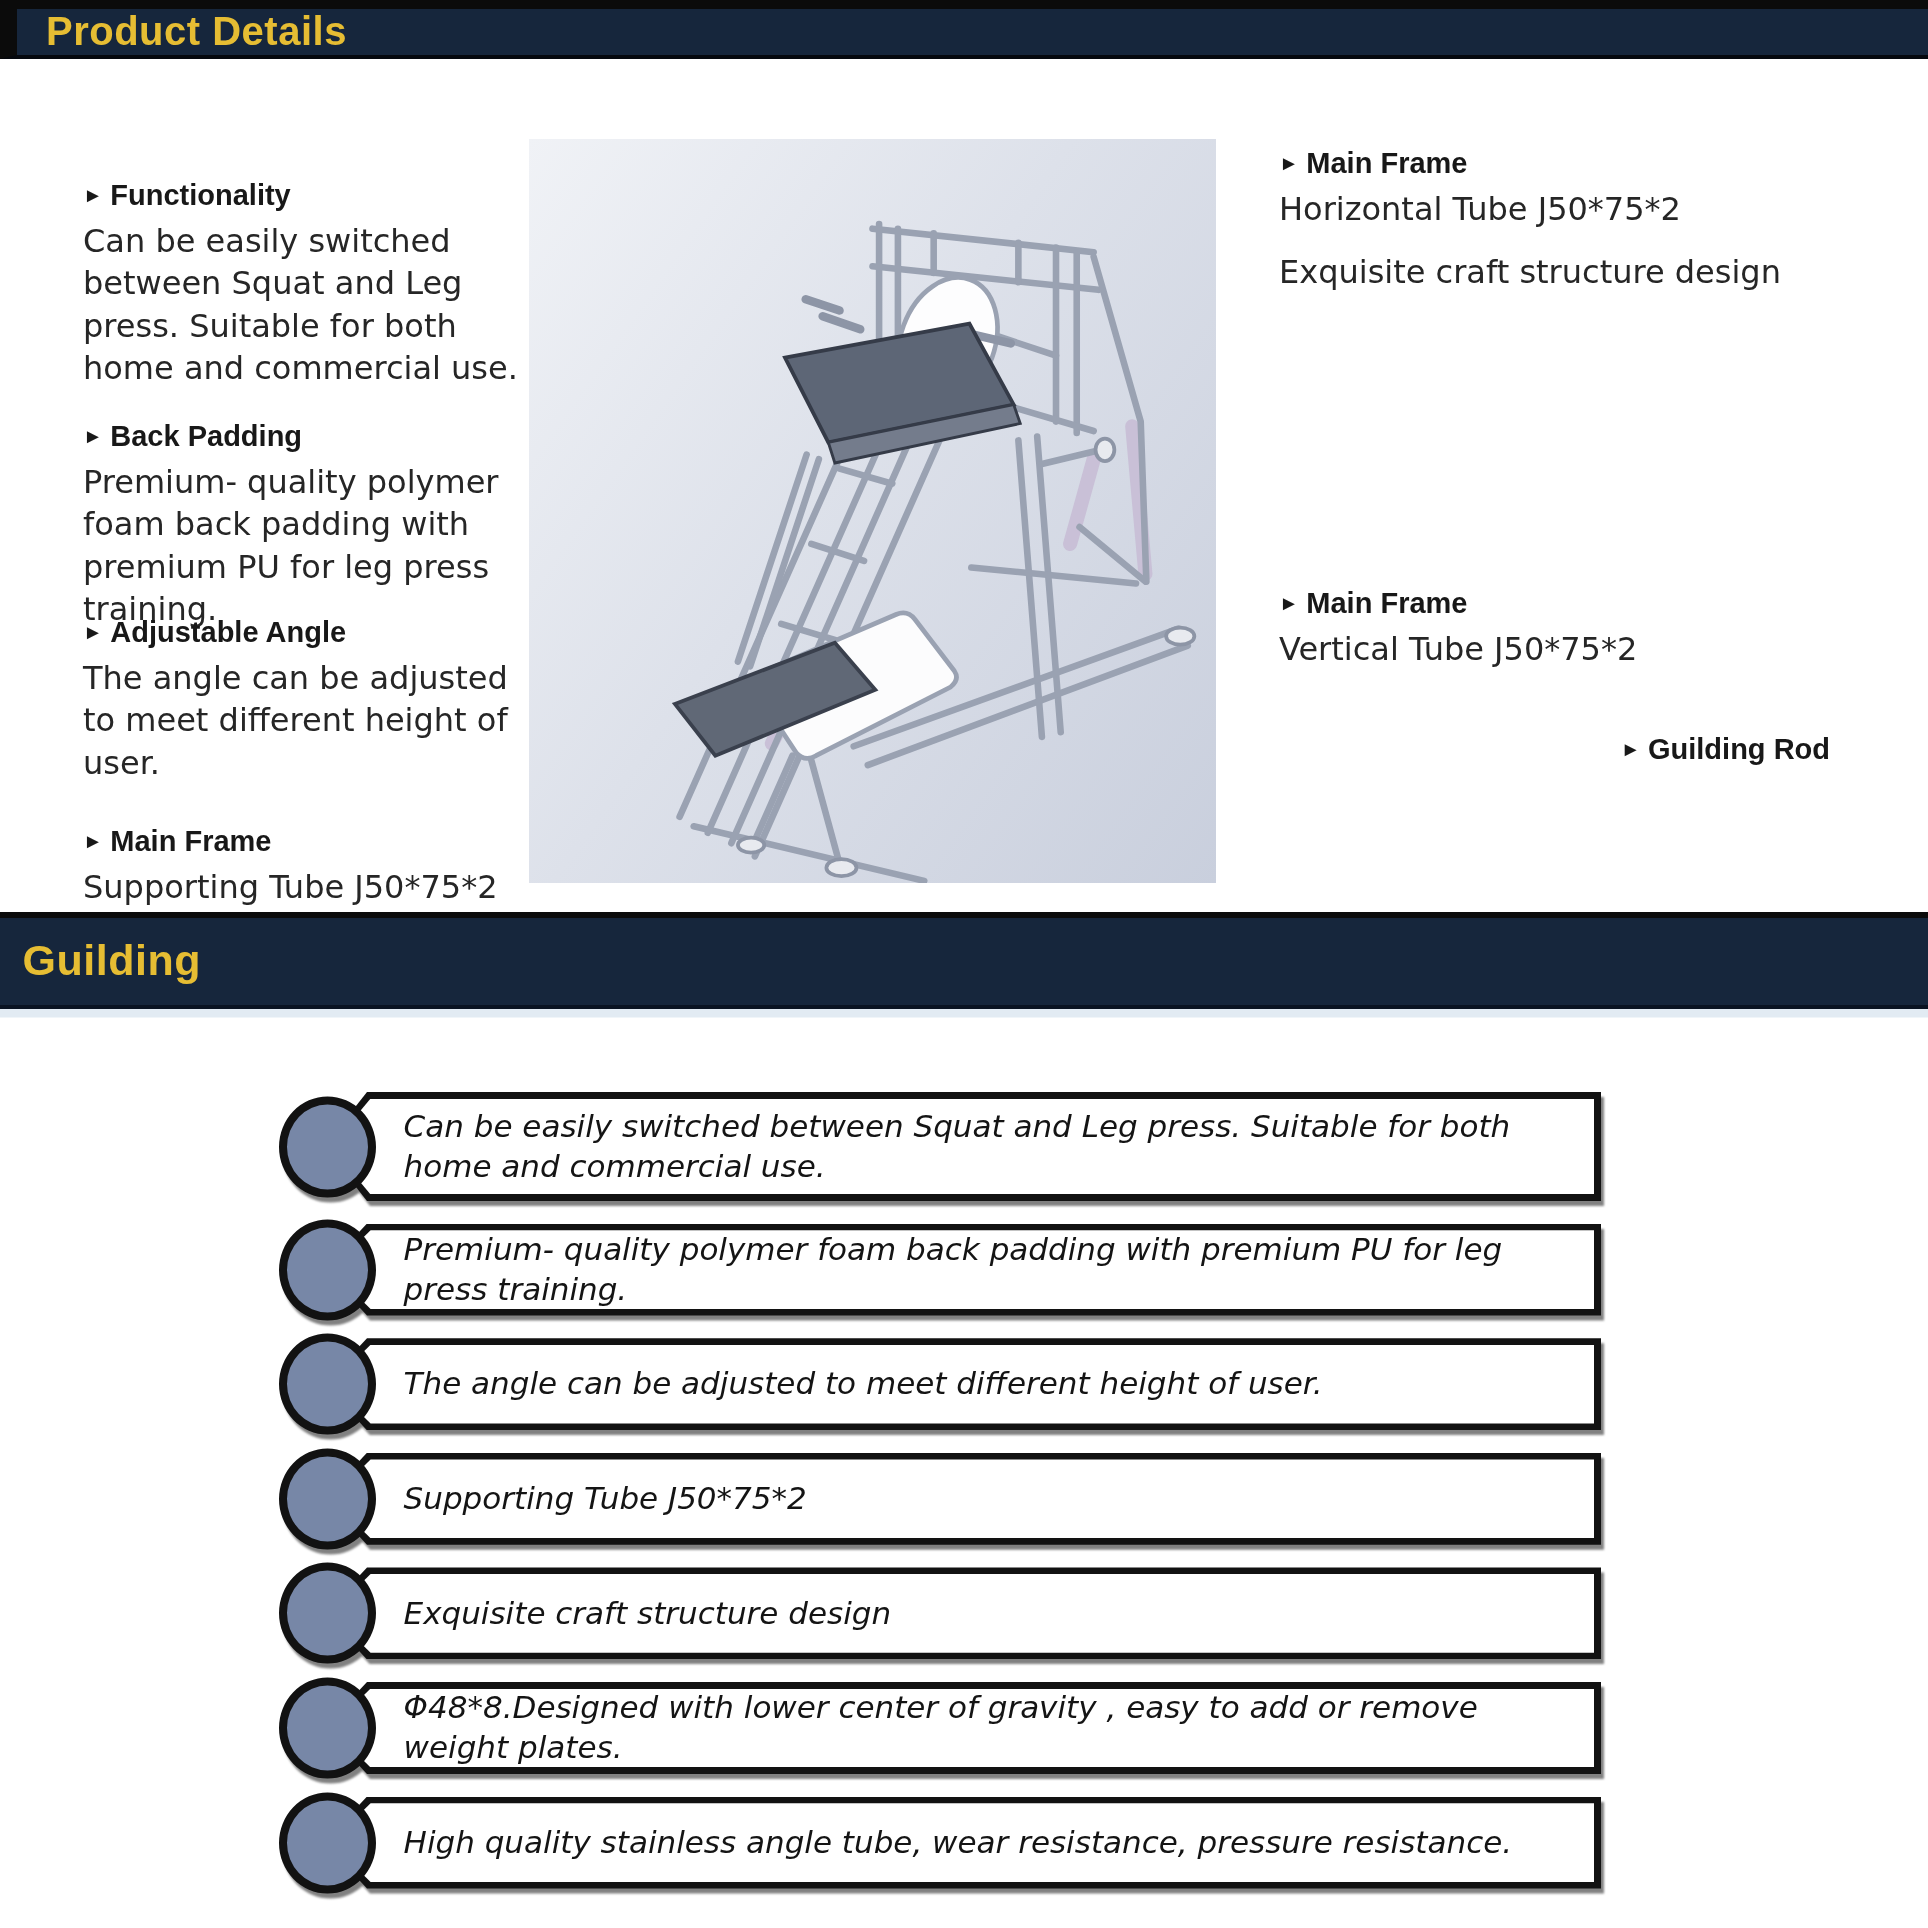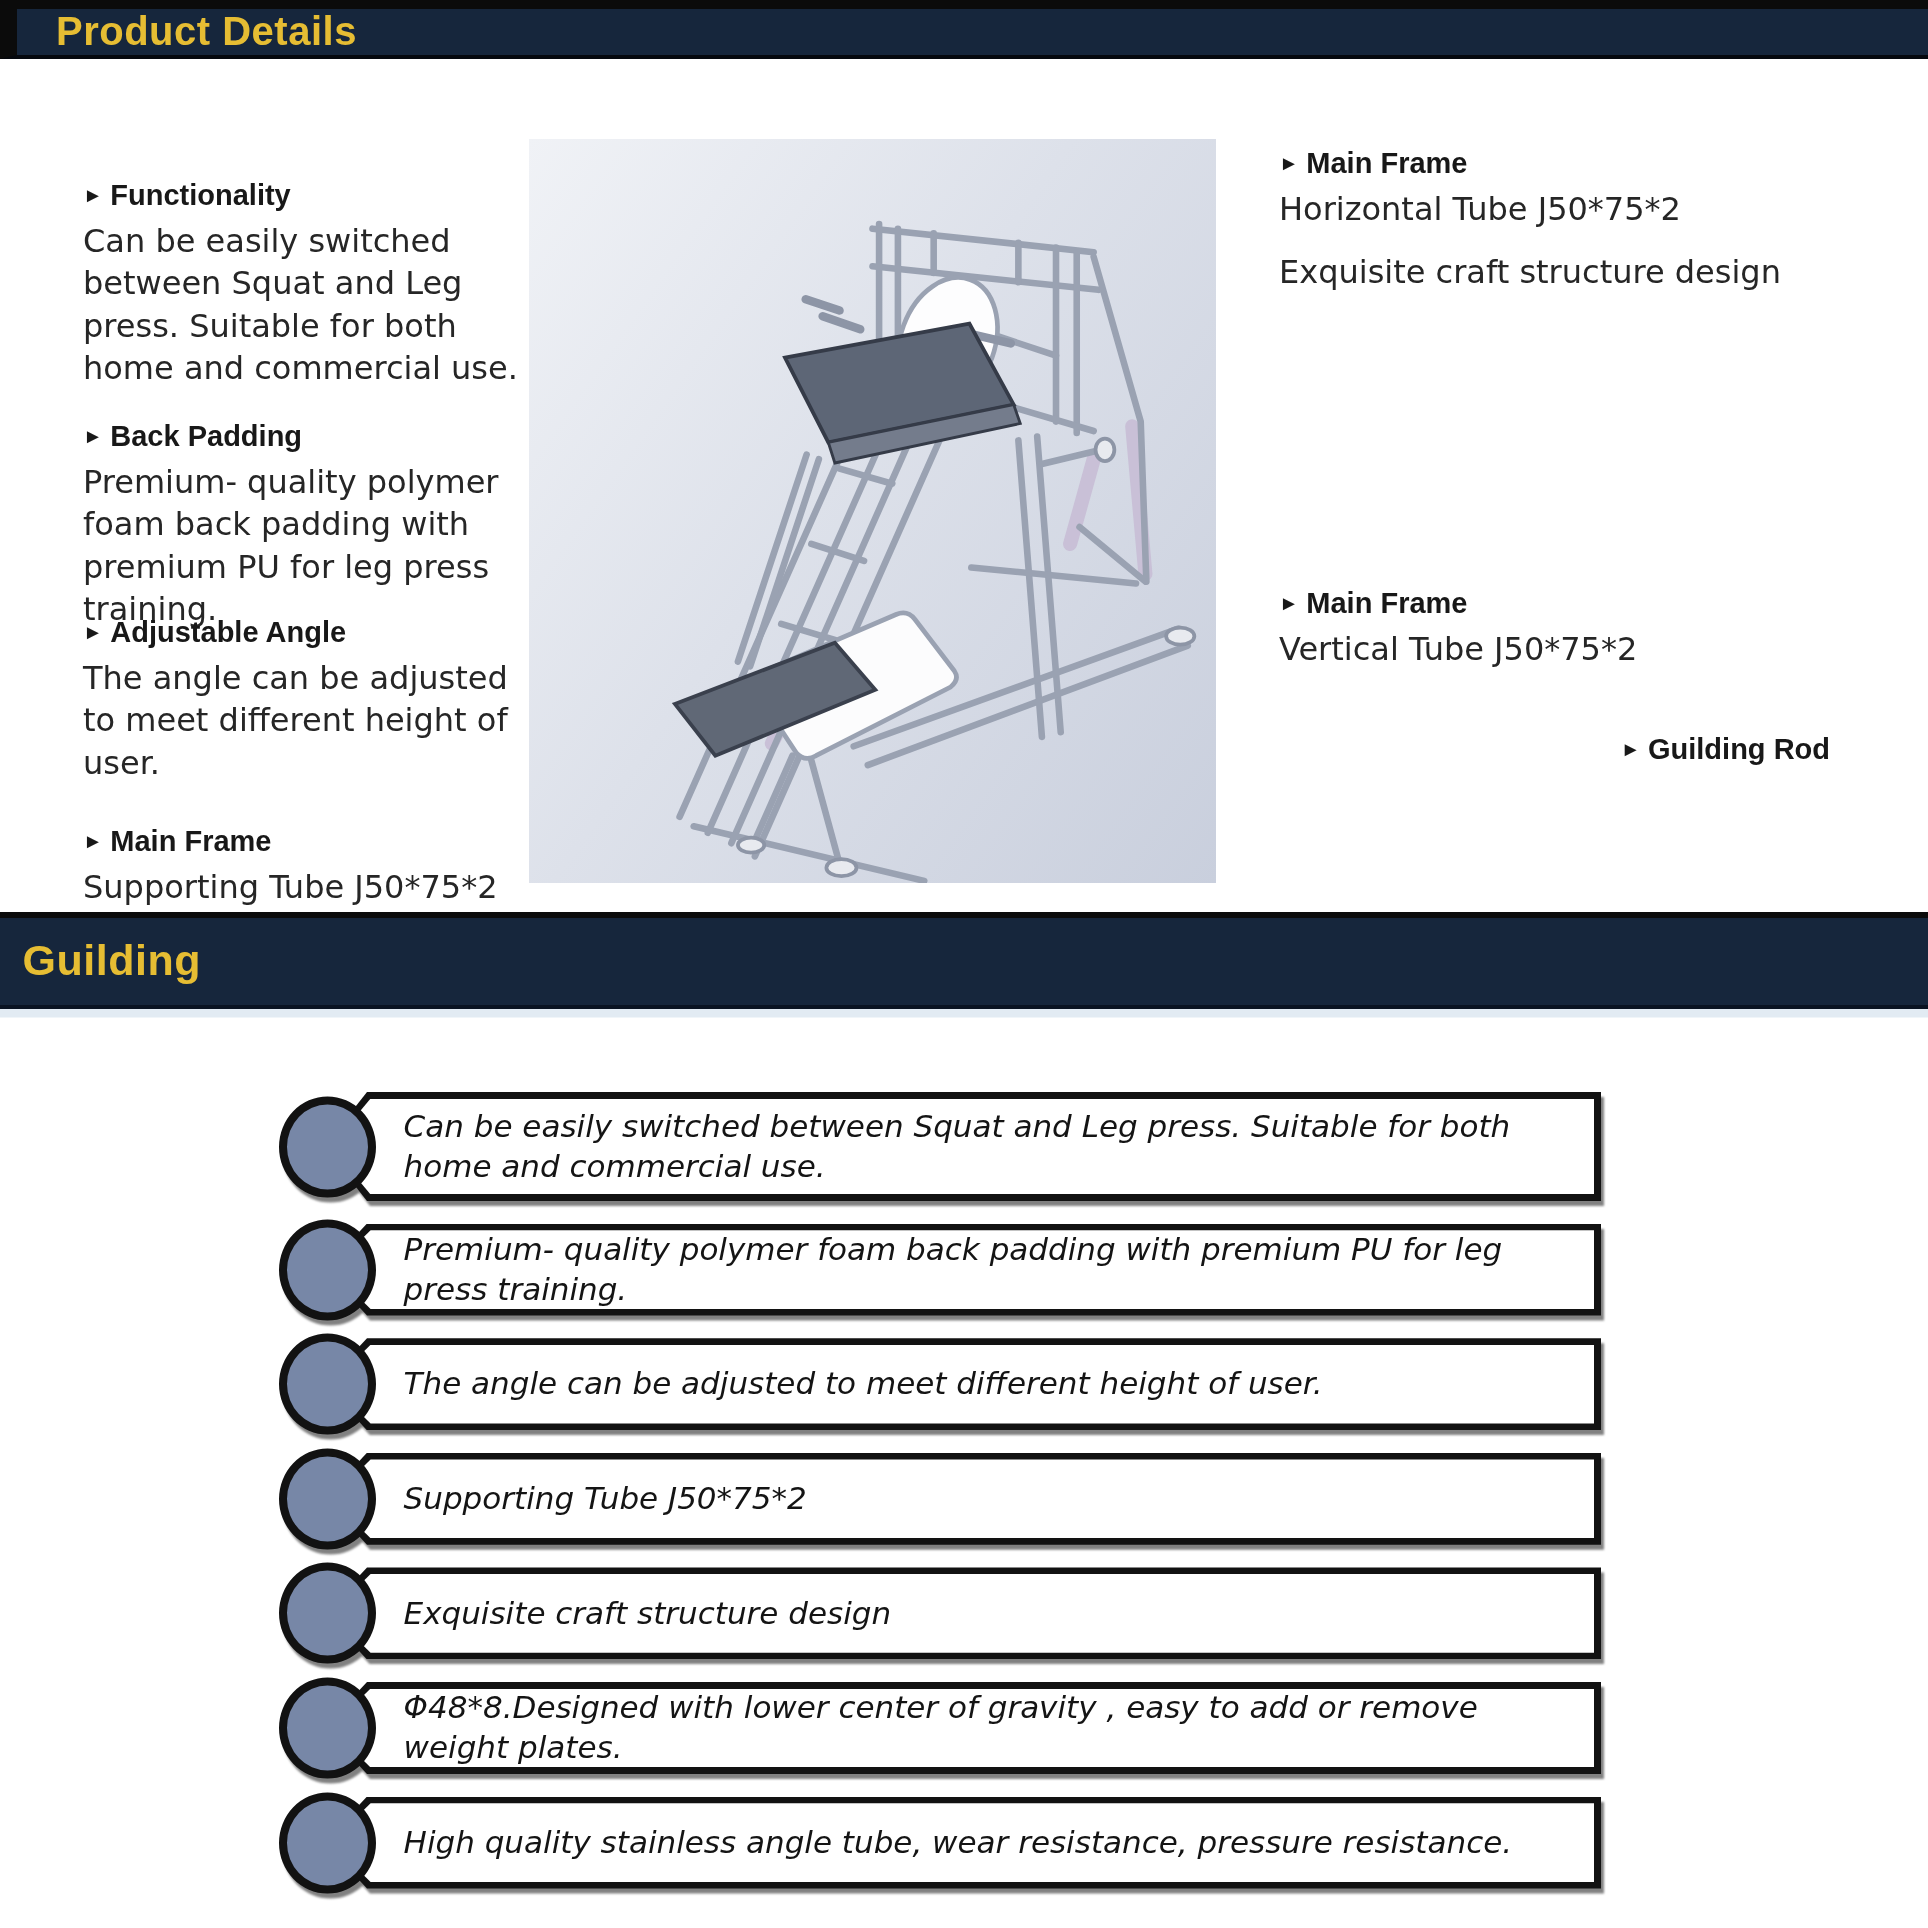--- a/index.html
+++ b/index.html
@@ -6,21 +6,21 @@
   #page{position:relative;width:1928px;height:1928px;background:#ffffff;overflow:hidden;
         font-family:"Liberation Sans", sans-serif;color:#1c1c1c;}
 
   
   .bar{position:absolute;left:0;right:0;background:#16263c;}
   .bar-pd{top:0;height:46px;border-top:9.4px solid #0b0b0b;border-left:17px solid #0b0b0b;
           border-bottom:4.7px solid #05080e;}
   .bar-ft{top:912px;height:87px;border-top:6.6px solid #0b0b0b;border-bottom:4.7px solid #0a1322;
           box-shadow:0 8.5px 0 #e2ebf3;}
   .bar-title{color:#e6bd33;font-weight:bold;letter-spacing:0.5px;}
-  .bar-pd .bar-title{font-size:40px;line-height:45px;padding-left:39px;display:block;}
+  .bar-pd .bar-title{font-size:40px;line-height:45px;padding-left:29px;display:block;}
   .bar-ft .bar-title{font-size:43px;line-height:85px;padding-left:22.6px;display:block;}
 
   
   .pd-wrap{position:absolute;left:0;top:60px;width:1928px;height:852px;}
   .pd-col{position:absolute;}
   .pd-item{position:absolute;left:0;}
   .pd-title{font-size:29px;font-weight:bold;color:#181818;white-space:nowrap;}
   .pd-title .tri{font-size:20px;position:relative;top:-2.8px;margin-right:7.5px;}
   .pd-body{font-family:"DejaVu Sans", sans-serif;font-size:32px;
            color:#262626;line-height:1.33;margin:7.5px 0 0 0;}

